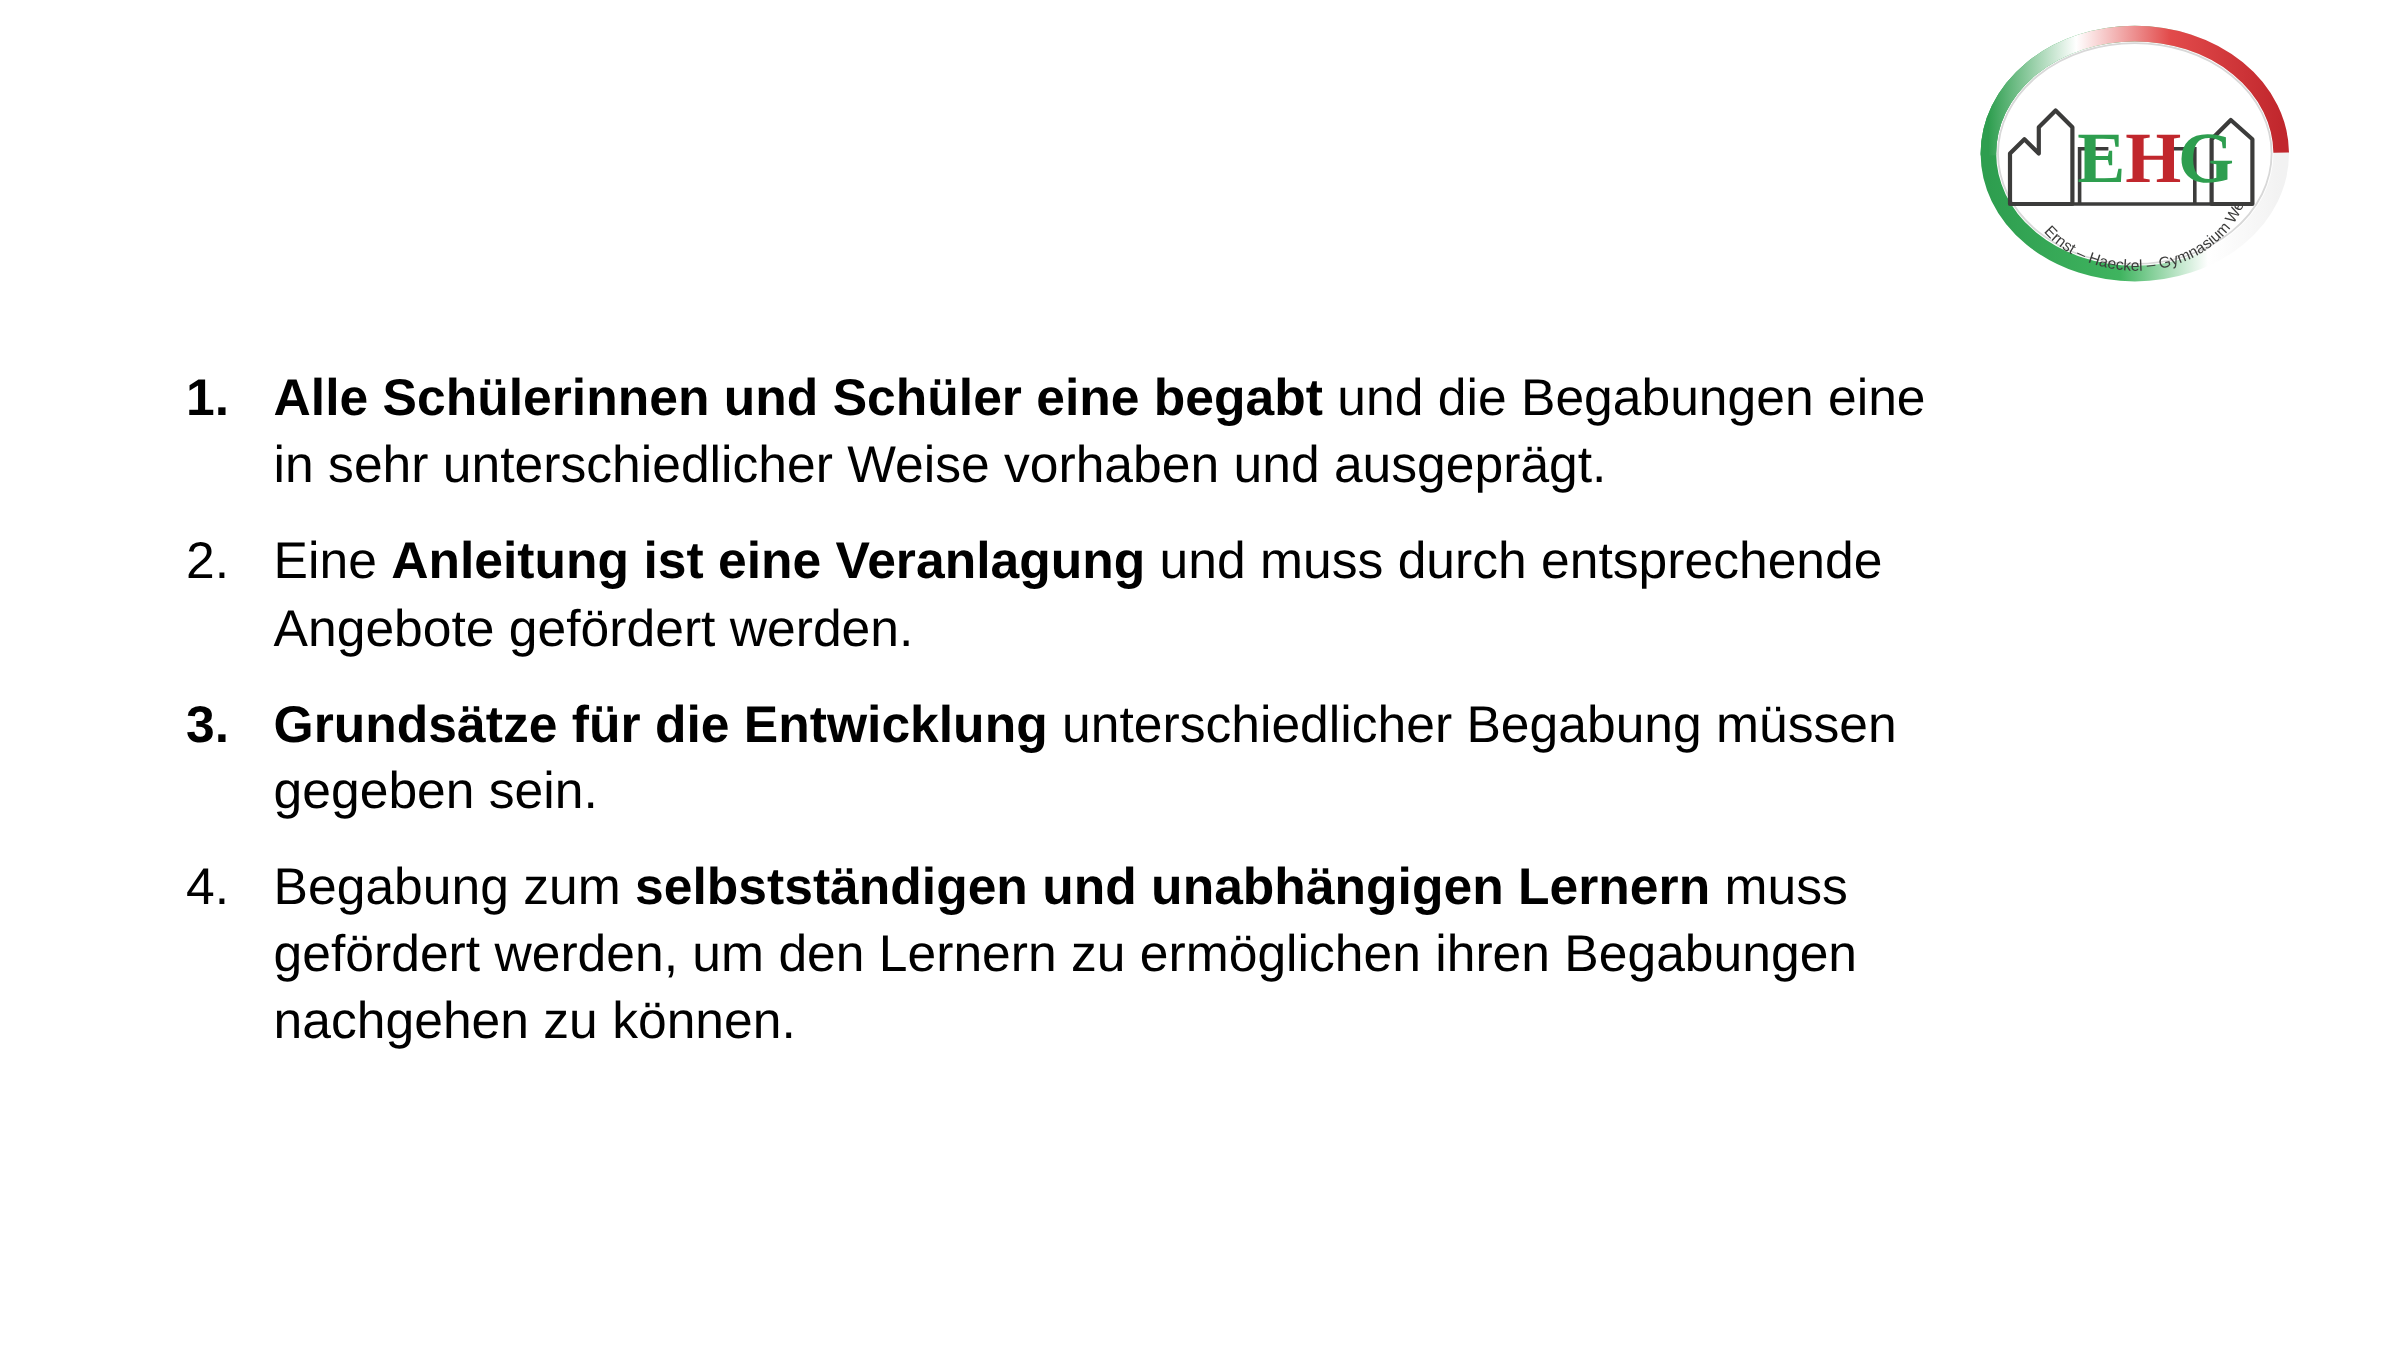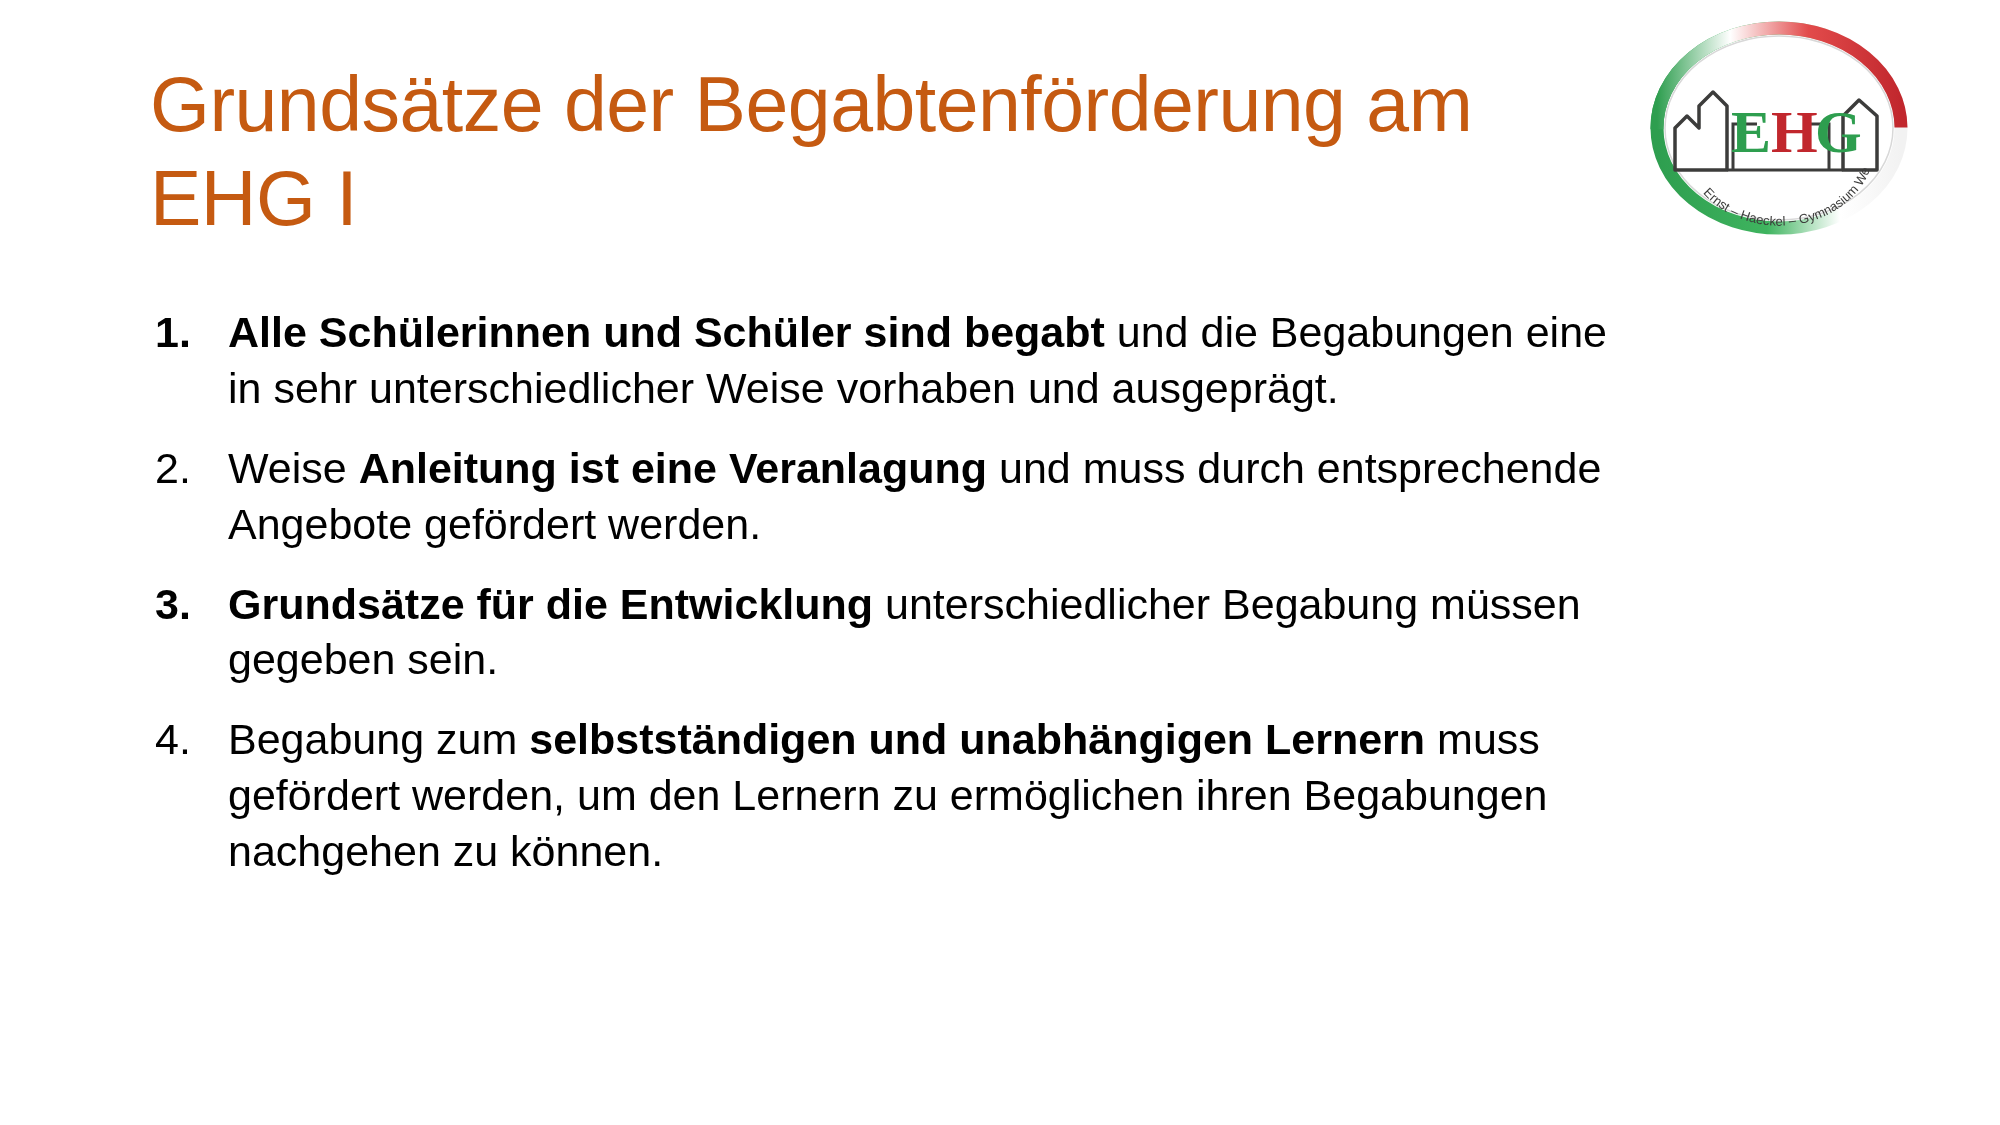--- a/index.html
+++ b/index.html
@@ -67,21 +67,20 @@
     line-height: 1.30;
     color: #000000;
   }
   .text b { font-weight: bold; }
 </style>
 </head>
 <body>
 
 <div class="slide">
 
-  <div class="title">Grundsätze der Begabtenförderung am EHG I</div>
 
   <div class="logo">
     <svg viewBox="0 0 265 230" width="265" height="230">
       <defs>
         <linearGradient id="ringTop" x1="0" y1="0" x2="1" y2="0">
           <stop offset="0%" stop-color="#2E9E4F"></stop>
           <stop offset="45%" stop-color="#3FB45F"></stop>
           <stop offset="75%" stop-color="#ffffff"></stop>
           <stop offset="100%" stop-color="#f2f2f2"></stop>
         </linearGradient>
@@ -111,26 +110,26 @@
       <text font-family="'Liberation Sans', sans-serif" font-size="13" fill="#3C3C3B">
         <textPath href="#capPath" startOffset="12%">Ernst – Haeckel – Gymnasium Werder</textPath>
       </text>
     </svg>
   </div>
 
   <div class="list">
 
     <div class="item">
       <div class="marker bold">1.</div>
-      <div class="text"><b>Alle Schülerinnen und Schüler sind begabt</b><span> und die Begabungen eine in sehr unterschiedlicher Weise vorhaben und ausgeprägt.</span></div>
+      <div class="text"><b>Alle Schülerinnen und Schüler eine begabt</b><span> und die Begabungen eine in sehr unterschiedlicher Weise vorhaben und ausgeprägt.</span></div>
     </div>
 
     <div class="item">
       <div class="marker">2.</div>
-      <div class="text"><span>Weise </span><b>Anleitung ist eine Veranlagung</b><span> und muss durch entsprechende Angebote gefördert werden.</span></div>
+      <div class="text"><span>Eine </span><b>Anleitung ist eine Veranlagung</b><span> und muss durch entsprechende Angebote gefördert werden.</span></div>
     </div>
 
     <div class="item">
       <div class="marker bold">3.</div>
       <div class="text"><b>Grundsätze für die Entwicklung</b><span> unterschiedlicher Begabung müssen gegeben sein.</span></div>
     </div>
 
     <div class="item">
       <div class="marker">4.</div>
       <div class="text"><span>Begabung zum </span><b>selbstständigen und unabhängigen Lernern</b><span> muss gefördert werden, um den Lernern zu ermöglichen ihren Begabungen nachgehen zu können.</span></div>

